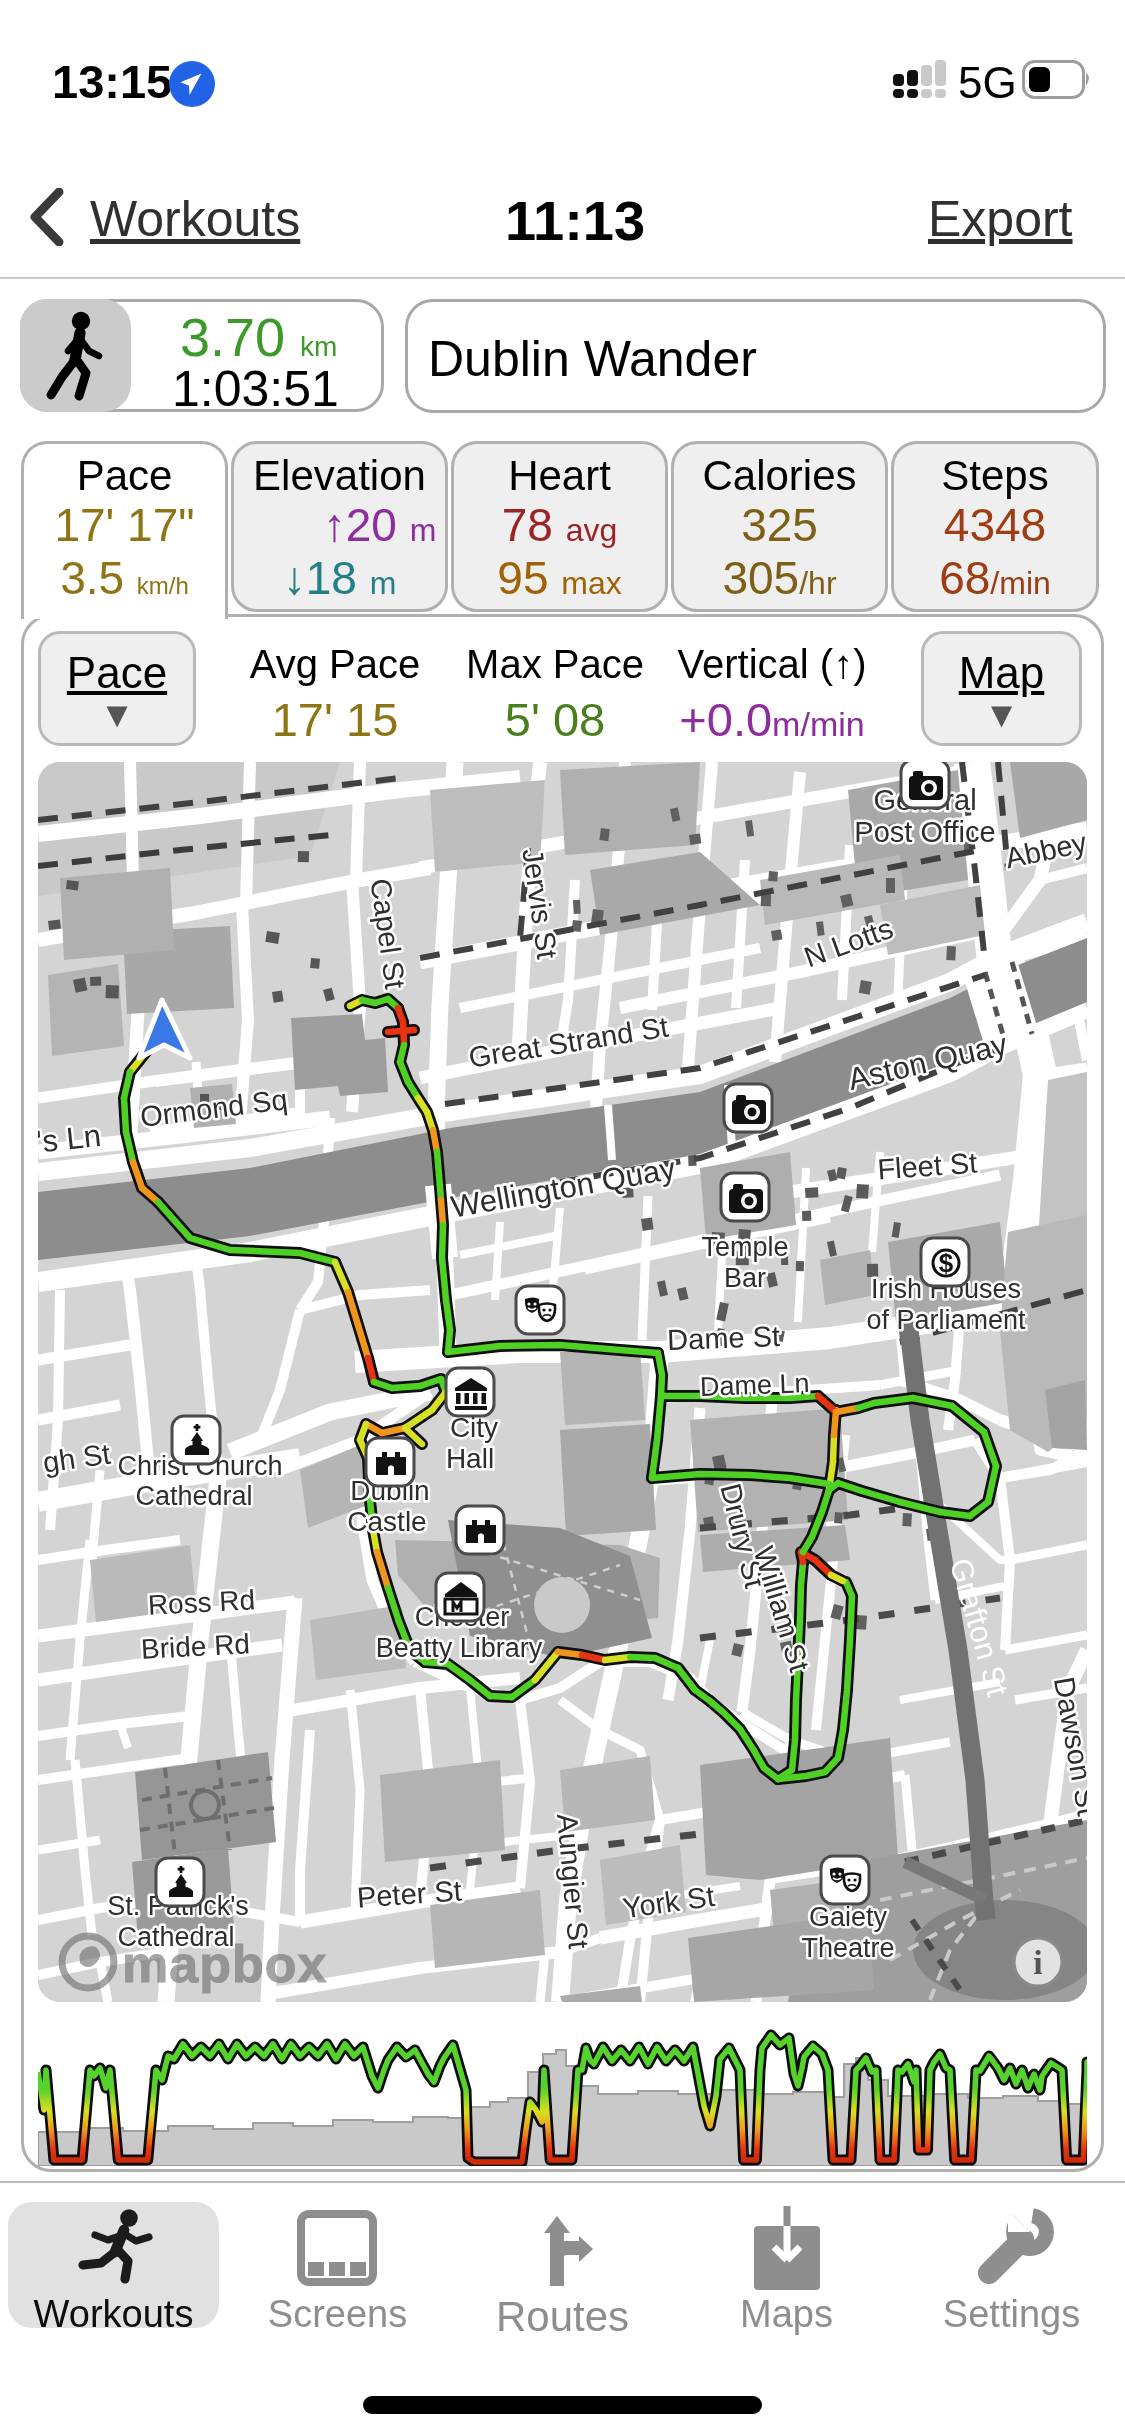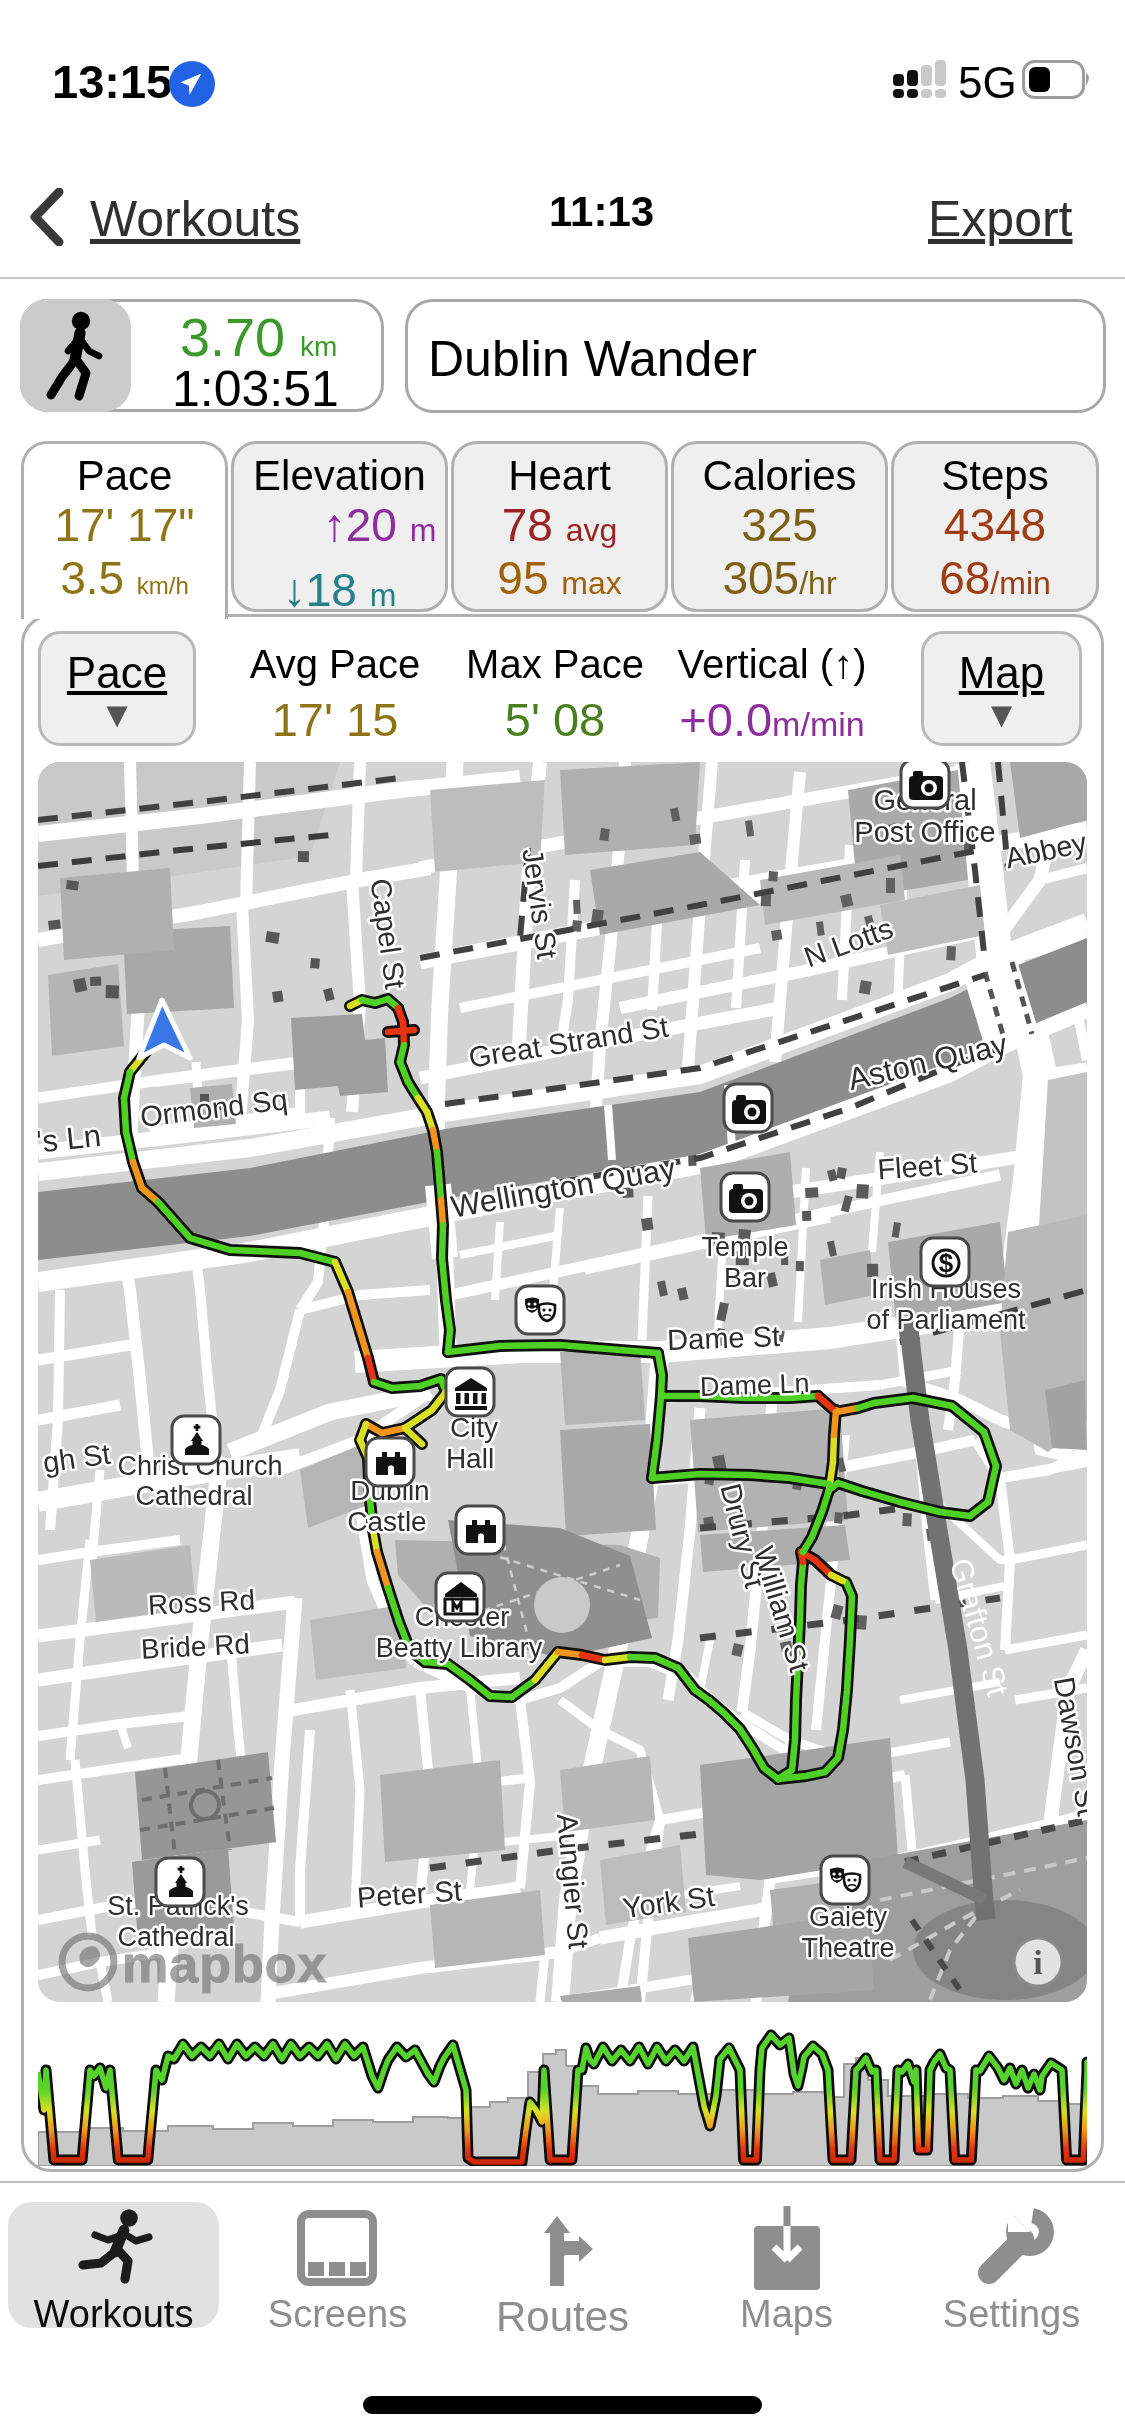--- a/index.html
+++ b/index.html
@@ -35,21 +35,21 @@
   <rect x="7" y="7" width="21" height="25" rx="6" fill="#000"></rect>
   <path d="M64 13 q6 3 0 13 Z" fill="#9d9d9d"></path>
 </svg>
 
 <svg class="abs" style="left:28px;top:188px;" width="36" height="58" viewBox="0 0 36 58">
   <path d="M31 4 L7 29 L31 54" fill="none" stroke="#3a3a3a" stroke-width="9" stroke-linecap="round" stroke-linejoin="round"></path>
 </svg>
 
 <div class="abs" style="left:90px;top:190px;font-size:50px;color:#303030;text-decoration:underline;">Workouts</div>
 
-<div class="abs" style="left:505px;top:188px;font-size:42px;font-weight:bold;color:#000;margin-left:44px;">11:13</div>
+<div class="abs" style="left:505px;top:188px;font-size:56px;font-weight:bold;color:#000;">11:13</div>
 
 <div class="abs" style="left:928px;top:190px;font-size:50px;color:#303030;text-decoration:underline;">Export</div>
 
 <div class="abs" style="left:0;top:277px;width:1125px;height:2px;background:#c8c8c8;"></div>
 
 <div class="abs" style="left:20px;top:299px;width:364px;height:113px;border:3px solid #a8a8a8;border-radius:28px;box-sizing:border-box;background:#fff;"></div>
 
 <div class="abs" style="left:20px;top:299px;width:111px;height:113px;background:#cbcbcb;border-radius:28px;"></div>
 
 <svg class="abs" style="left:40px;top:310px;" width="74" height="92" viewBox="0 0 37 46">
@@ -80,21 +80,21 @@
 <div class="abs" style="left:671px;top:441px;width:217px;height:171px;border:3px solid #b0b0b0;border-radius:26px;box-sizing:border-box;background:#efefef;"></div>
 
 <div class="abs" style="left:891px;top:441px;width:208px;height:171px;border:3px solid #b0b0b0;border-radius:26px;box-sizing:border-box;background:#efefef;"></div>
 
 <div class="abs" style="left:21px;top:452px;width:207px;text-align:center;font-size:42px;color:#000;">Pace</div>
 <div class="abs" style="left:21px;top:498px;width:207px;text-align:center;font-size:46px;color:#8f7415;">17' 17"</div>
 <div class="abs" style="left:21px;top:551px;width:207px;text-align:center;font-size:46px;color:#8f7415;">3.5 <span style="font-size:24px;">km/h</span></div>
 
 <div class="abs" style="left:231px;top:452px;width:217px;text-align:center;font-size:42px;color:#000;">Elevation</div>
 <div class="abs" style="left:231px;top:498px;width:217px;text-align:center;font-size:46px;color:#8d2d9e;padding-left:40px;">↑20 <span style="font-size:32px;">m</span></div>
-<div class="abs" style="left:231px;top:551px;width:217px;text-align:center;font-size:46px;color:#257f87;margin-top:12px;">↓18 <span style="font-size:32px;">m</span></div>
+<div class="abs" style="left:231px;top:551px;width:217px;text-align:center;font-size:46px;color:#257f87;">↓18 <span style="font-size:32px;">m</span></div>
 
 <div class="abs" style="left:451px;top:452px;width:217px;text-align:center;font-size:42px;color:#000;">Heart</div>
 <div class="abs" style="left:451px;top:498px;width:217px;text-align:center;font-size:46px;color:#9b2323;">78 <span style="font-size:32px;">avg</span></div>
 <div class="abs" style="left:451px;top:551px;width:217px;text-align:center;font-size:46px;color:#a16207;">95 <span style="font-size:32px;">max</span></div>
 
 <div class="abs" style="left:671px;top:452px;width:217px;text-align:center;font-size:42px;color:#000;">Calories</div>
 <div class="abs" style="left:671px;top:498px;width:217px;text-align:center;font-size:46px;color:#7d5f16;">325</div>
 <div class="abs" style="left:671px;top:551px;width:217px;text-align:center;font-size:46px;color:#7d5f16;">305<span style="font-size:32px;">/hr</span></div>
 
 <div class="abs" style="left:891px;top:452px;width:208px;text-align:center;font-size:42px;color:#000;">Steps</div>

